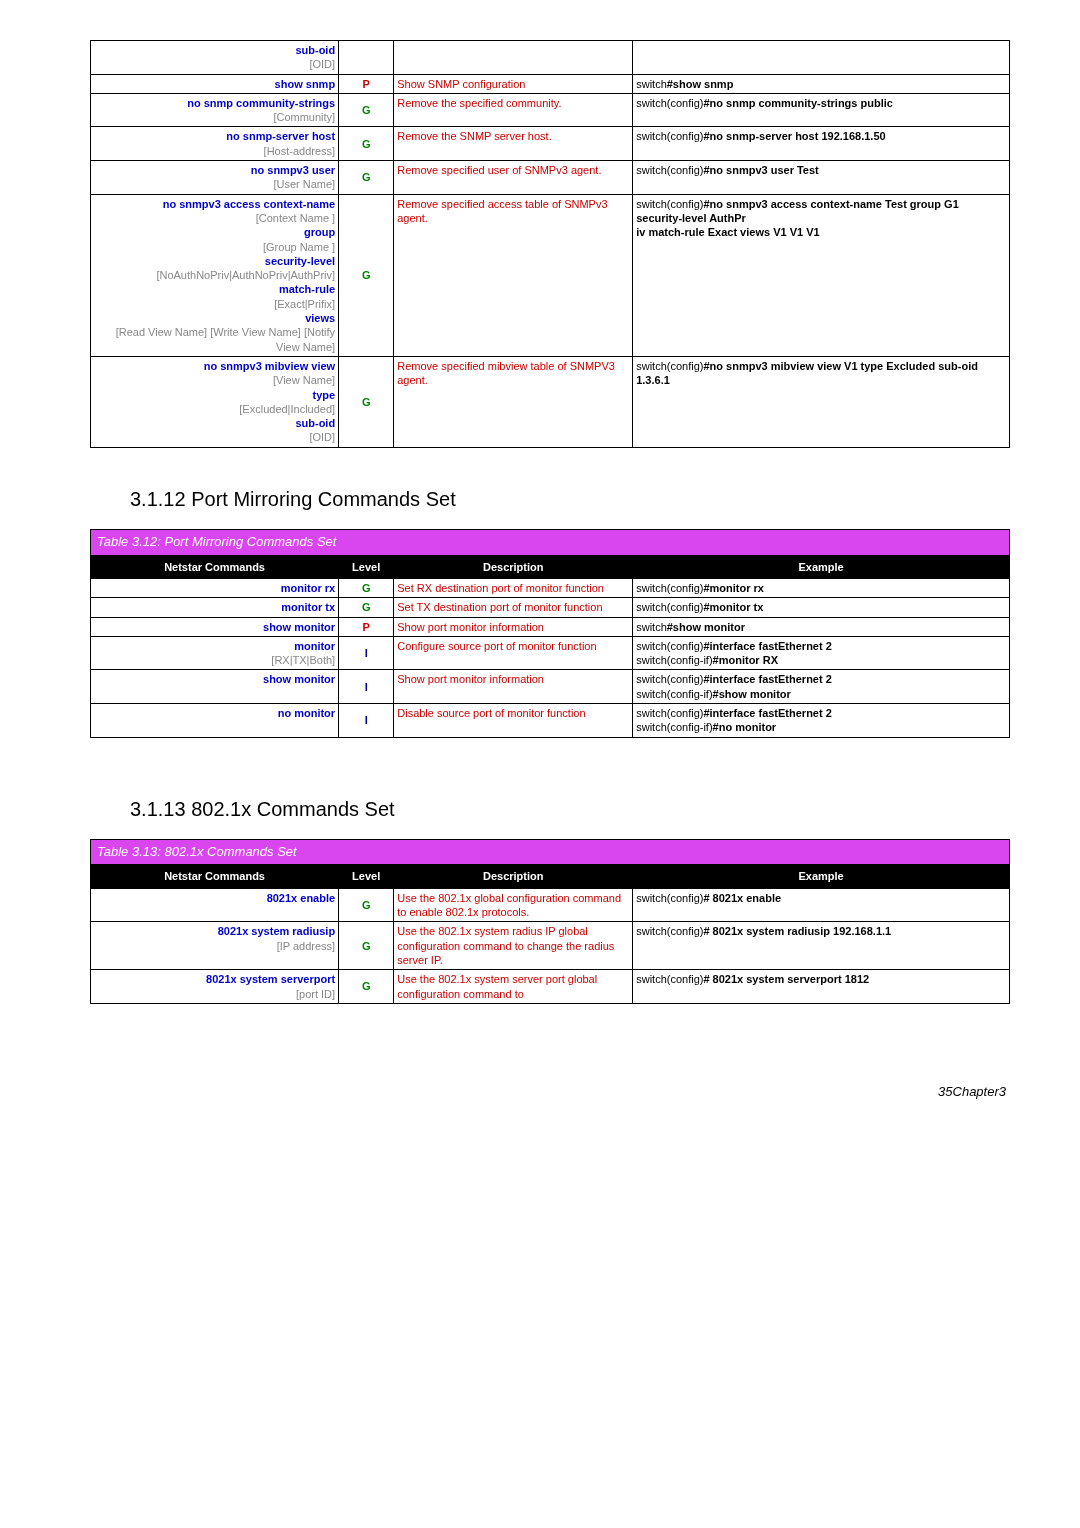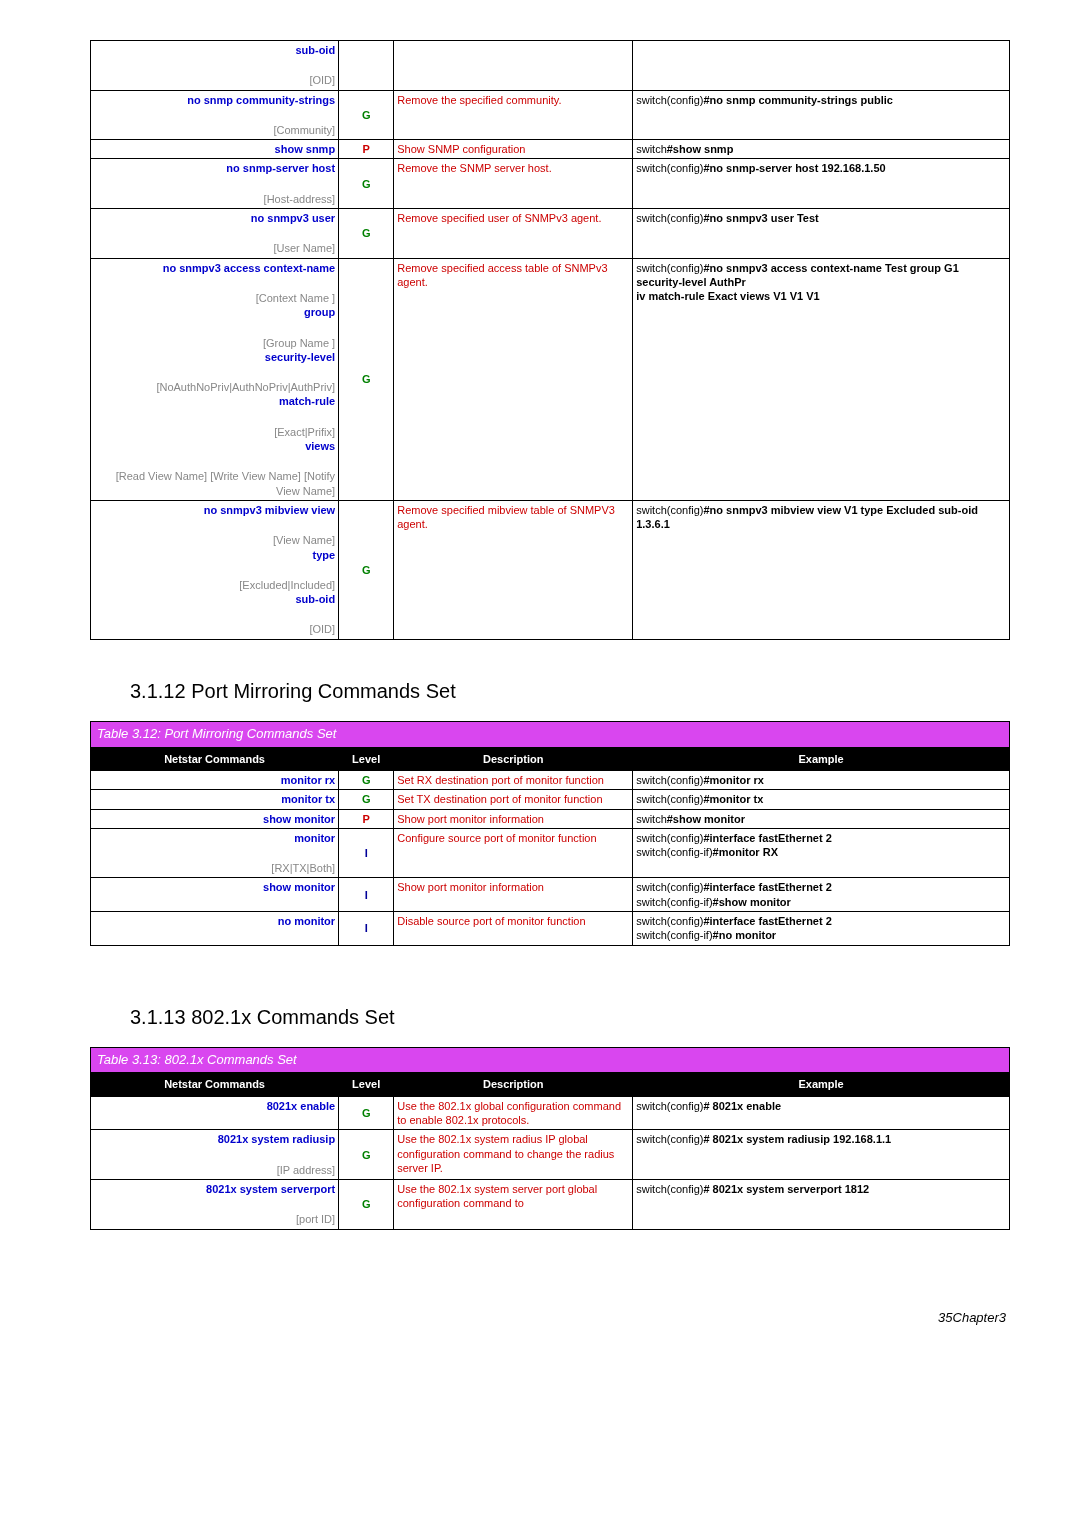--- a/index.html
+++ b/index.html
@@ -39,21 +39,21 @@
   .caption-cell {
     background: #d946ef;
     color: #fff;
     font-style: italic;
     font-weight: normal;
     text-align: left;
     padding: 4px 6px;
     font-size: 13px;
   }
   .blue { color: #0000cc; font-weight: bold; }
-  .gray { color: #888; margin-top: 16px; }
+  .gray { color: #888; }
   .red { color: #cc0000; }
   .lvl-G { color: #008000; font-weight: bold; text-align: center; }
   .lvl-P { color: #cc0000; font-weight: bold; text-align: center; }
   .lvl-I { color: #000099; font-weight: bold; text-align: center; }
   .bold { font-weight: bold; }
   h3 {
     font-size: 20px;
     font-weight: normal;
     margin: 40px 0 18px 40px;
   }
@@ -83,34 +83,34 @@
         <td class="cmd-col">
           <div class="blue">sub-oid</div>
           <div class="gray">[OID]</div>
         </td>
         <td class="lvl-col "></td>
         <td class="red"></td>
         <td></td>
       </tr>
       <tr>
         <td class="cmd-col">
-          <div class="blue">no snmp community-strings</div>
-          <div class="gray">[Community]</div>
-        </td>
-        <td class="lvl-col lvl-G">G</td>
-        <td class="red">Remove the specified community.</td>
-        <td><span>switch(config)</span><span class="bold">#no snmp community-strings public</span></td>
-      </tr>
-      <tr>
-        <td class="cmd-col">
           <div class="blue">show snmp</div>
         </td>
         <td class="lvl-col lvl-P">P</td>
         <td class="red">Show SNMP configuration</td>
         <td><span>switch</span><span class="bold">#show snmp</span></td>
+      </tr>
+      <tr>
+        <td class="cmd-col">
+          <div class="blue">no snmp community-strings</div>
+          <div class="gray">[Community]</div>
+        </td>
+        <td class="lvl-col lvl-G">G</td>
+        <td class="red">Remove the specified community.</td>
+        <td><span>switch(config)</span><span class="bold">#no snmp community-strings public</span></td>
       </tr>
       <tr>
         <td class="cmd-col">
           <div class="blue">no snmp-server host</div>
           <div class="gray">[Host-address]</div>
         </td>
         <td class="lvl-col lvl-G">G</td>
         <td class="red">Remove the SNMP server host.</td>
         <td><span>switch(config)</span><span class="bold">#no snmp-server host 192.168.1.50</span></td>
       </tr>

